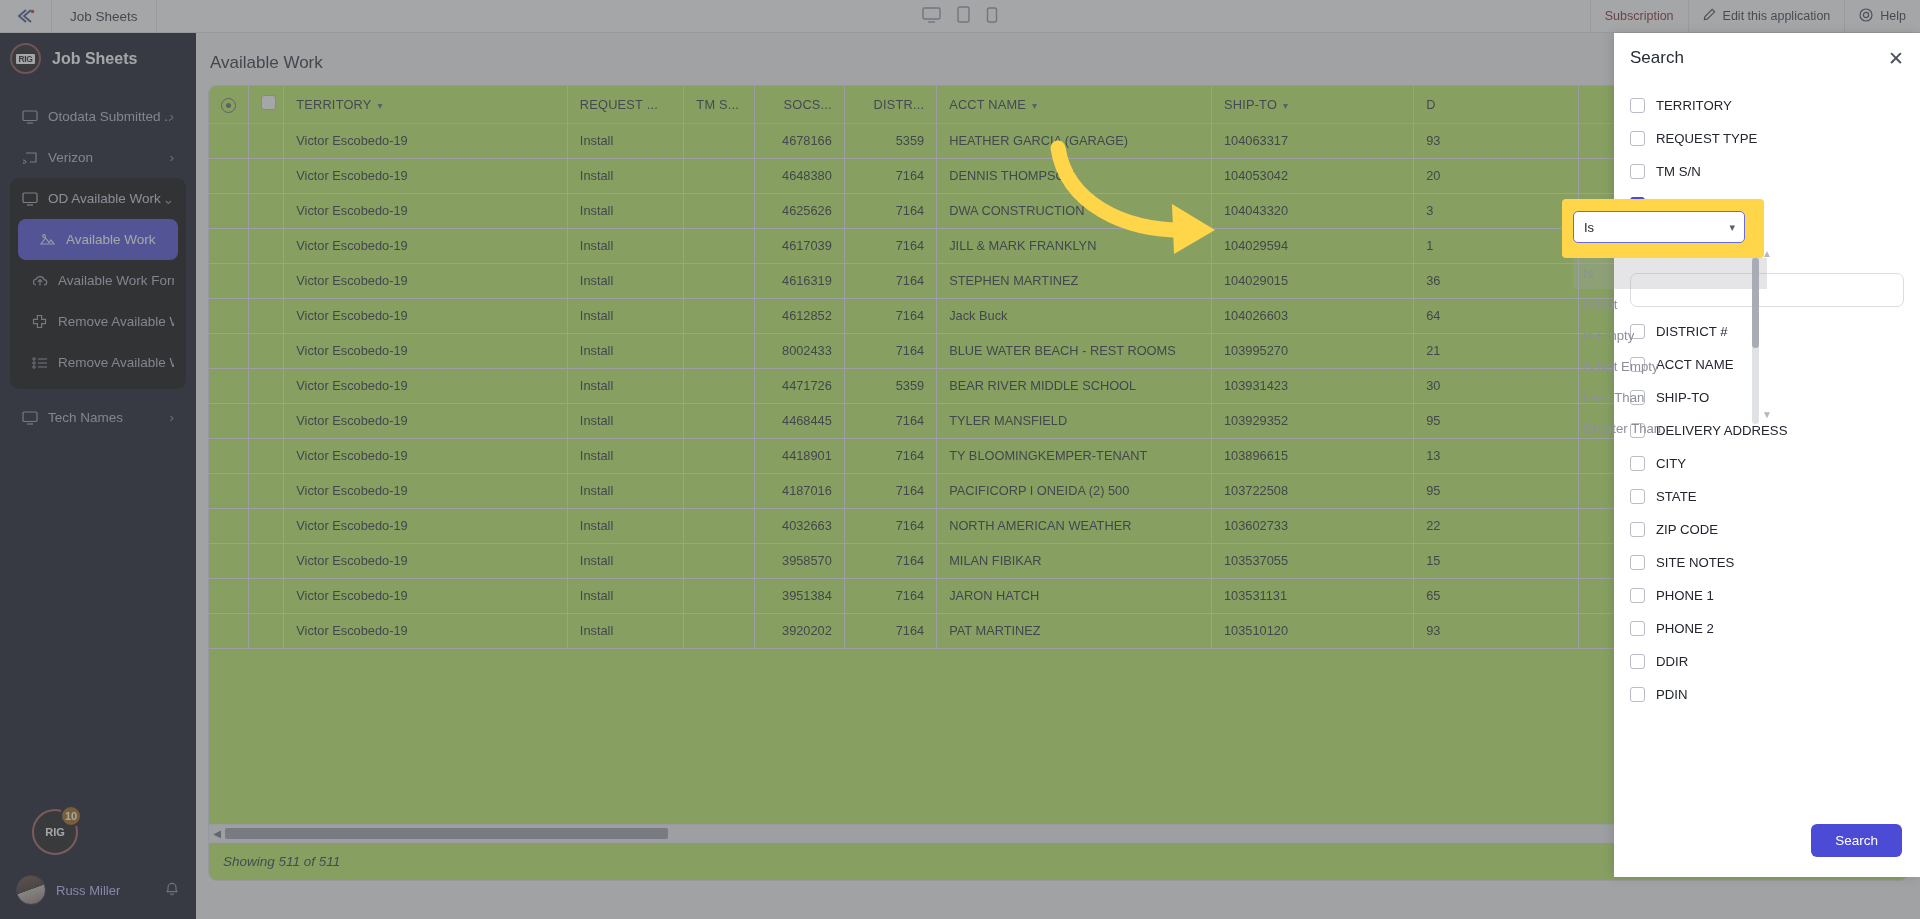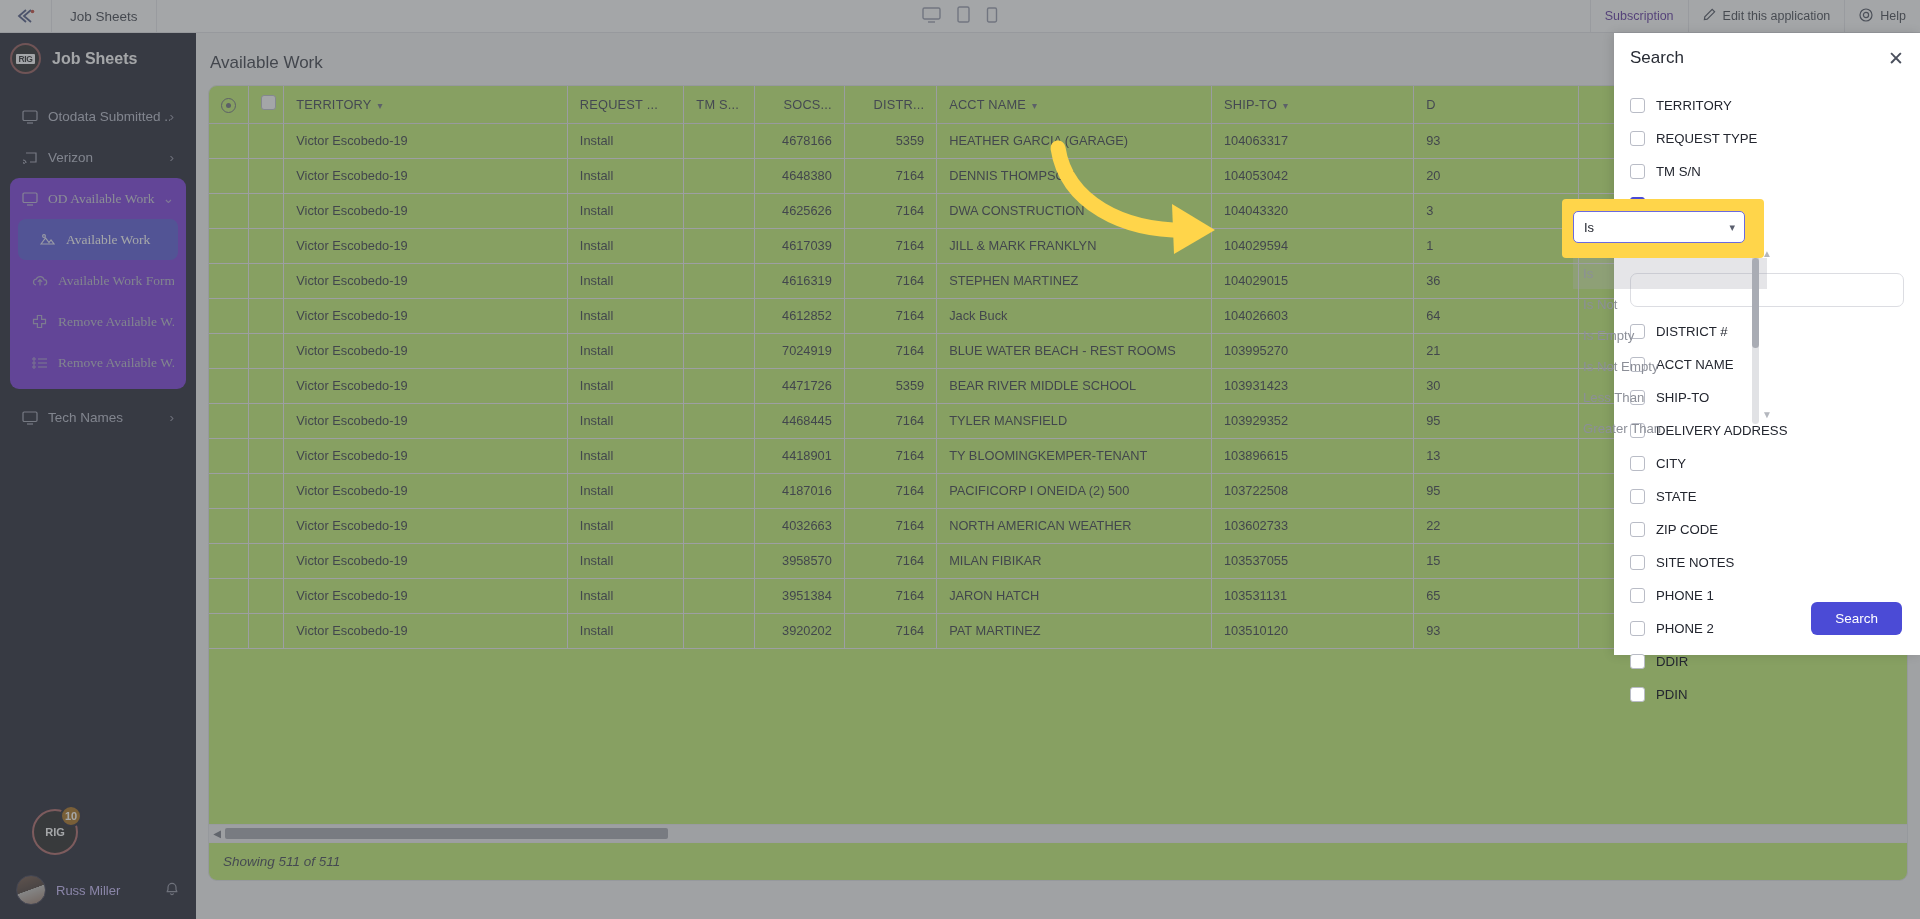--- a/index.html
+++ b/index.html
@@ -41,21 +41,21 @@
   .topbar-devices {
     position: absolute; left: 50%; transform: translateX(-50%);
     top: 0; height: 33px; display: flex; align-items: center; gap: 16px;
   }
   .dev-ico { opacity: .62; }
   .topbar-right { display: flex; align-items: stretch; }
   .tb-item {
     display: flex; align-items: center; gap: 7px; padding: 0 14px;
     font-size: 12.5px; color: #31353f; border-left: 1px solid #e6e7ea;
   }
-  .tb-item.sub { color: #4c1d95; font-weight: 500; }
+  .tb-item.sub { color: #7f1d1d; font-weight: 500; }
 
   
   .sidebar {
     position: absolute; top: 33px; left: 0; width: 196px; height: 886px;
     background: #0f1021; z-index: 20;
     display: flex; flex-direction: column;
   }
   .sb-brand {
     height: 51px; display: flex; align-items: center; gap: 11px;
     padding-left: 10px;
@@ -64,21 +64,21 @@
     width: 31px; height: 31px; border-radius: 50%;
     background: #151515; border: 2px solid #8c4a4a;
     display: flex; align-items: center; justify-content: center;
     font-size: 9px; font-weight: 700; color: #fff; letter-spacing: -.3px;
   }
   .sb-brand-logo .rbox { background:#fff; color:#111; padding:0 2px; border-radius:1px; font-size:8.5px;}
   .sb-brand-title { color: #fff; font-size: 16px; font-weight: 700; }
 
   .sb-nav { padding-top: 12px; flex: 1; }
   .sb-group { margin: 0 10px; border-radius: 9px; }
-  .sb-group.open { background: #6d28d9; padding-bottom: 6px; font-family: Liberation Serif, serif; }
+  .sb-group.open { background: #000000; padding-bottom: 6px; }
   .sb-item {
     display: flex; align-items: center; height: 41px;
     padding: 0 12px; margin: 0 10px; border-radius: 8px;
     color: #b2b6c6; font-size: 13.5px; cursor: pointer;
   }
   .sb-group .sb-item { margin: 0; }
   .sb-item .sb-ico { width: 26px; display: flex; align-items: center; opacity: .85; }
   .sb-item .sb-lbl { flex: 1; white-space: nowrap; overflow: hidden; }
   .sb-item .sb-chev { opacity: .7; }
   .sb-item.sub { padding-left: 22px; font-size: 13.5px; }
@@ -184,21 +184,21 @@
   }
   .showing {
     position: absolute; left: 0; right: 0; bottom: 0; height: 38px;
     display: flex; align-items: center; padding-left: 14px;
     font-size: 13.5px; font-style: italic; color: #2e3240;
     border-top: 1px solid #ededf0;
   }
 
   
   .searchpanel {
-    position: absolute; top: 33px; right: 0; width: 306px; height: 622px;
+    position: absolute; top: 33px; right: 0; width: 306px; height: 844px;
     background: #ffffff; z-index: 45;
     box-shadow: -2px 0 10px rgba(0,0,0,.12);
   }
   .sp-head {
     height: 50px; display: flex; align-items: center;
     padding: 0 16px; justify-content: space-between;
   }
   .sp-title { font-size: 17px; color: #272b34; }
   .sp-close { font-size: 19px; color: #4a4f5c; cursor: pointer; line-height: 1; }
   .sp-list { padding: 6px 16px 0 16px; }
@@ -557,21 +557,21 @@
                   <td class="c-ship">104026603</td>
                   <td class="c-d">64</td>
                   <td class="c-x"></td>
                 </tr>
                 <tr>
                   <td class="c-eye"></td>
                   <td class="c-chk"></td>
                   <td class="c-terr">Victor Escobedo-19</td>
                   <td class="c-req">Install</td>
                   <td class="c-tm"></td>
-                  <td class="c-socs">7024919</td>
+                  <td class="c-socs">8002433</td>
                   <td class="c-dist">7164</td>
                   <td class="c-acct">BLUE WATER BEACH - REST ROOMS</td>
                   <td class="c-ship">103995270</td>
                   <td class="c-d">21</td>
                   <td class="c-x"></td>
                 </tr>
                 <tr>
                   <td class="c-eye"></td>
                   <td class="c-chk"></td>
                   <td class="c-terr">Victor Escobedo-19</td>

